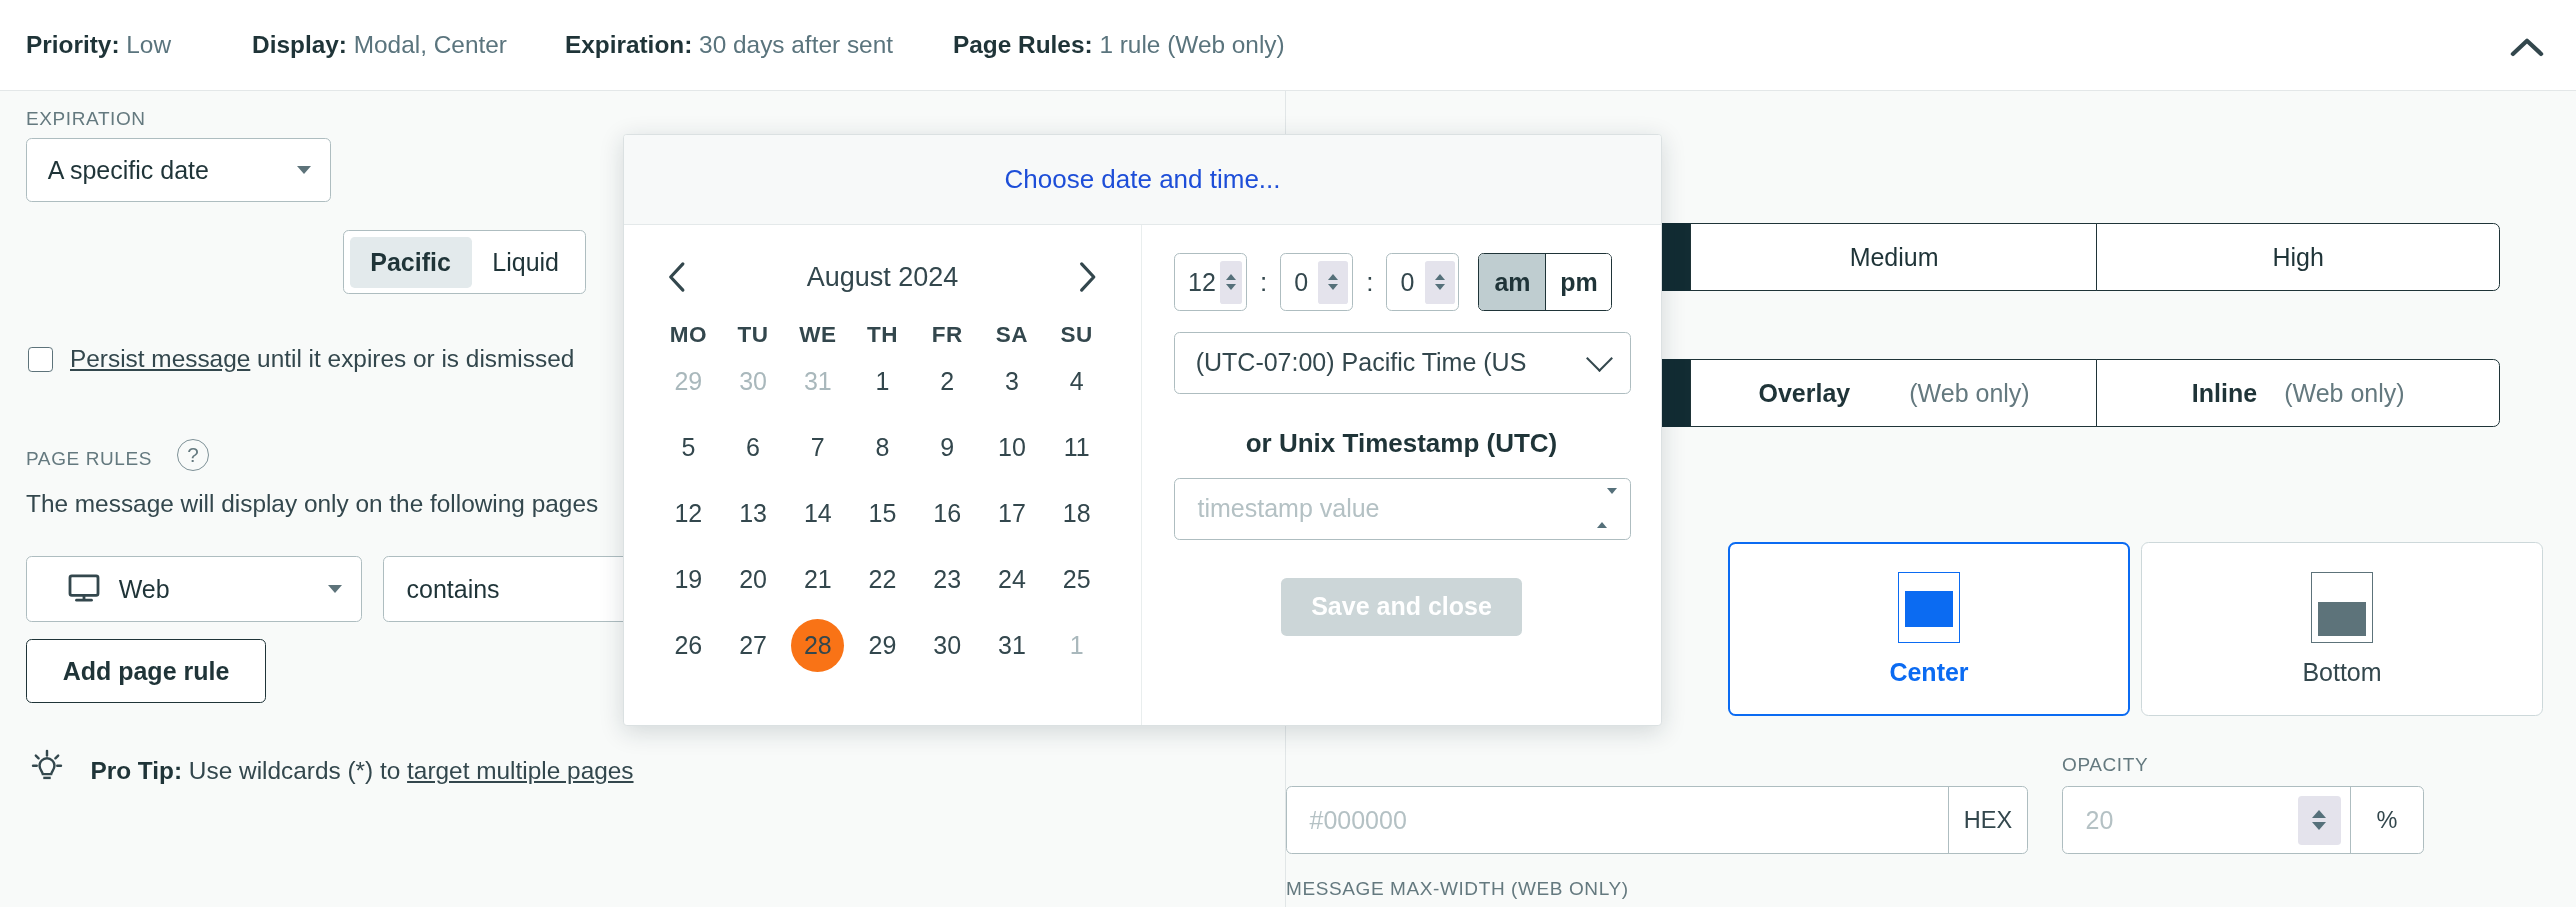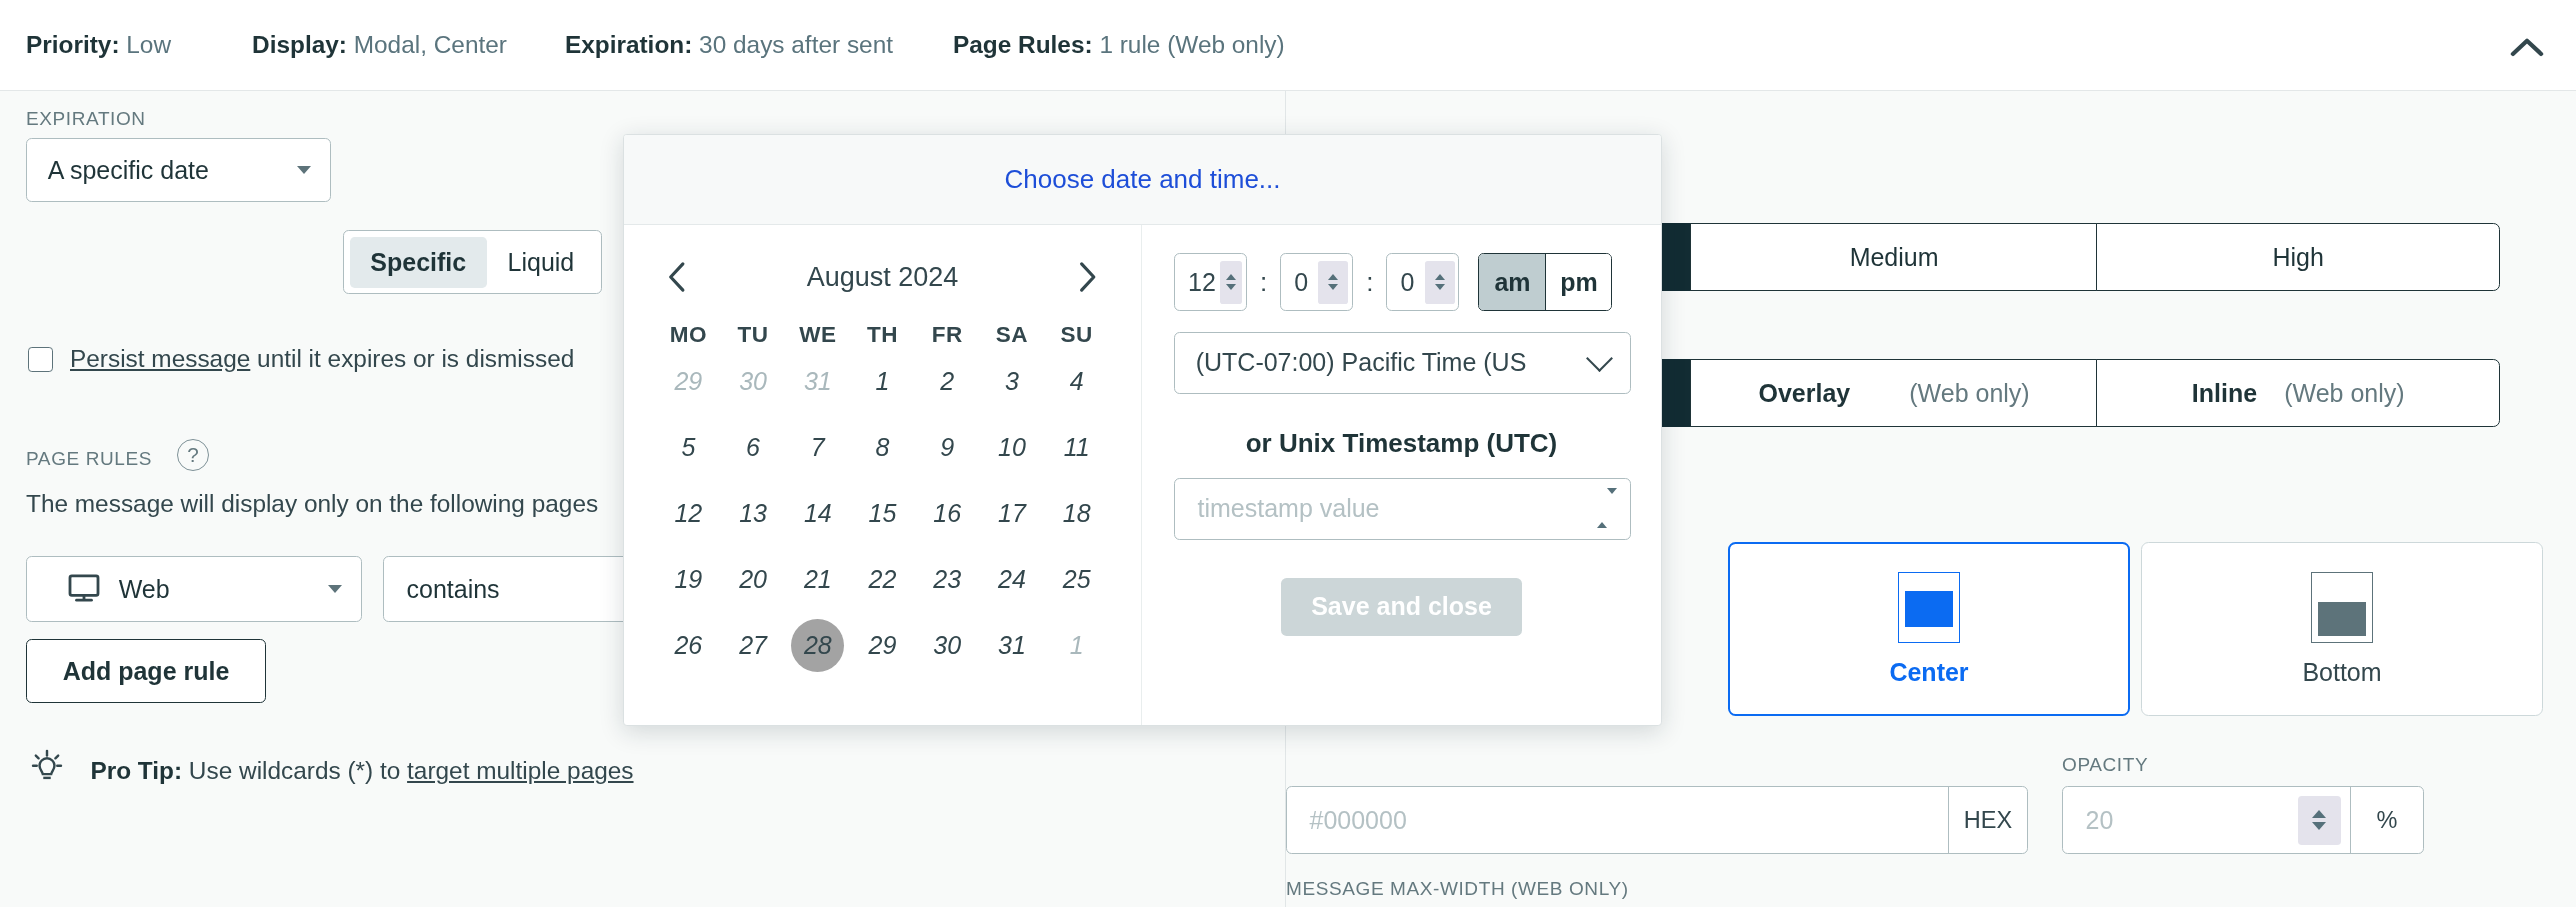--- a/index.html
+++ b/index.html
@@ -270,24 +270,24 @@
   .dow {
     text-align: center; font-size: 22.5px; font-weight: 700;
     color: #33474d; letter-spacing: 0.5px;
   }
   .date-cell {
     height: 66px; display: flex; align-items: center; justify-content: center;
     font-size: 25px; color: #33474d; cursor: pointer;
   }
   .date-cell .disc {
     width: 53px; height: 53px; border-radius: 50%;
-    display: flex; align-items: center; justify-content: center; font-style: italic;
+    display: flex; align-items: center; justify-content: center;
   }
   .date-cell.muted { color: #a9b8bc; }
-  .date-cell.today .disc { background: #a3a3a3; }
+  .date-cell.today .disc { background: #f97316; }
 
   
   .time-row { display: flex; align-items: center; gap: 0px; }
   .time-input {
     width: 73px; height: 58px;
     border: 0.9px solid #aebdc0; border-radius: 5.6px;
     background: #ffffff;
     display: flex; align-items: center;
     padding-left: 13px; gap: 3.8px;
     font-size: 25px; color: #33474d;
@@ -375,21 +375,21 @@
     <div class="left-col">
 
       <div class="field-label lbl-expiration">EXPIRATION</div>
 
       <div class="select-box" id="expiration-select">
         <span class="sel-text">A specific date</span>
         <span class="caret-small"></span>
       </div>
 
       <div class="segmented">
-        <div class="seg-item active">Specific</div>
+        <div class="seg-item active">Pacific</div>
         <div class="seg-item">Liquid</div>
       </div>
 
       <div class="checkbox-row">
         <div class="checkbox"></div>
         <div class="checkbox-text">
           <span class="u">Persist message</span><span> until it expires or is dismissed</span>
         </div>
       </div>
 

